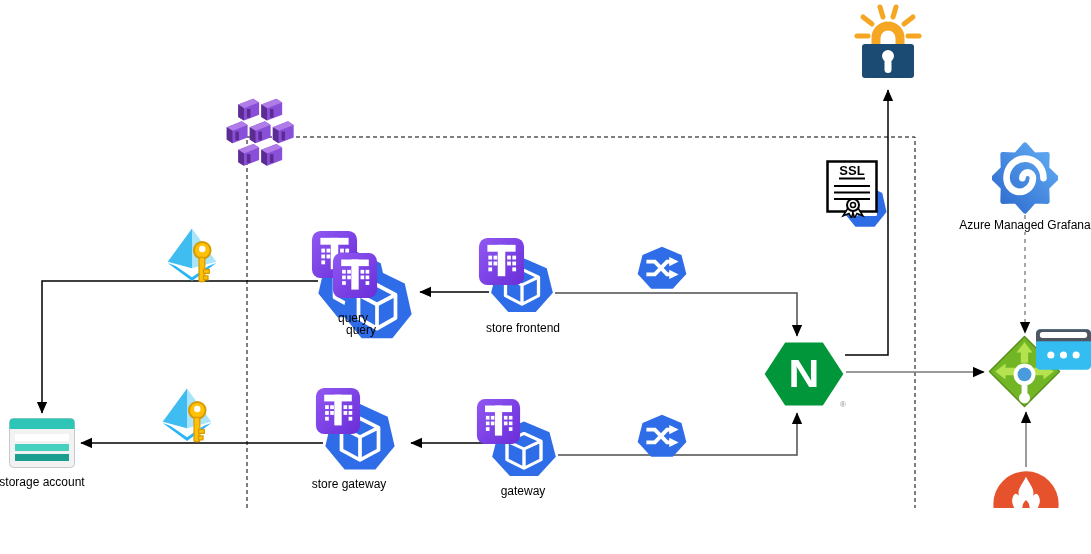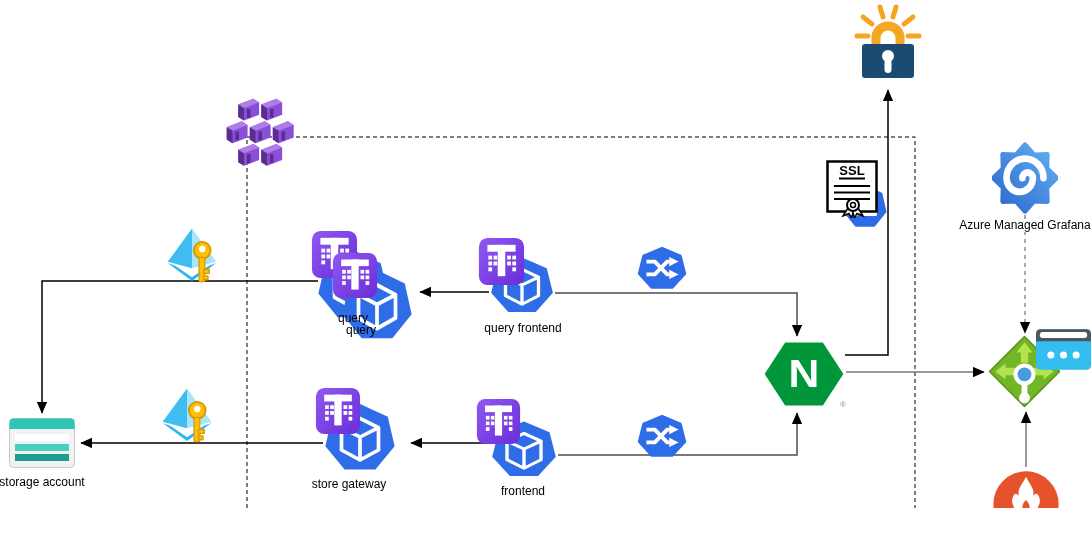--- a/index.html
+++ b/index.html
@@ -181,41 +181,41 @@
   <div class="label" style="left:321px;top:324px;width:80px">query</div>
 
   <div class="node" style="left:489px;top:255px;width:66px;height:60px">
     <svg class="fill" viewBox="0 0 100 100" preserveAspectRatio="none">
         <use href="#sym-pod"></use>
       </svg>
     <svg class="badge" style="left:-11px;top:-18px;width:47px;height:49px" viewBox="0 0 100 100" preserveAspectRatio="none">
         <use href="#sym-thanos"></use>
       </svg>
   </div>
-  <div class="label" style="left:463px;top:322px;width:120px">query frontend</div>
+  <div class="label" style="left:463px;top:322px;width:120px">store frontend</div>
 
   <div class="node" style="left:323px;top:401px;width:74px;height:72px">
     <svg class="fill" viewBox="0 0 100 100" preserveAspectRatio="none">
         <use href="#sym-pod"></use>
       </svg>
     <svg class="badge" style="left:-8px;top:-14px;width:46px;height:48px" viewBox="0 0 100 100" preserveAspectRatio="none">
         <use href="#sym-thanos"></use>
       </svg>
   </div>
   <div class="label" style="left:289px;top:478px;width:120px">store gateway</div>
 
   <div class="node" style="left:490px;top:419px;width:68px;height:60px">
     <svg class="fill" viewBox="0 0 100 100" preserveAspectRatio="none">
         <use href="#sym-pod"></use>
       </svg>
     <svg class="badge" style="left:-14px;top:-21px;width:45px;height:47px" viewBox="0 0 100 100" preserveAspectRatio="none">
         <use href="#sym-thanos"></use>
       </svg>
   </div>
-  <div class="label" style="left:473px;top:485px;width:100px">frontend</div>
+  <div class="label" style="left:473px;top:485px;width:100px">gateway</div>
 
   <div class="node" style="left:636px;top:245px;width:52px;height:46px">
     <svg class="fill" viewBox="0 0 100 100" preserveAspectRatio="none">
         <use href="#sym-svc"></use>
       </svg>
   </div>
   <div class="node" style="left:636px;top:413px;width:52px;height:46px">
     <svg class="fill" viewBox="0 0 100 100" preserveAspectRatio="none">
         <use href="#sym-svc"></use>
       </svg>

